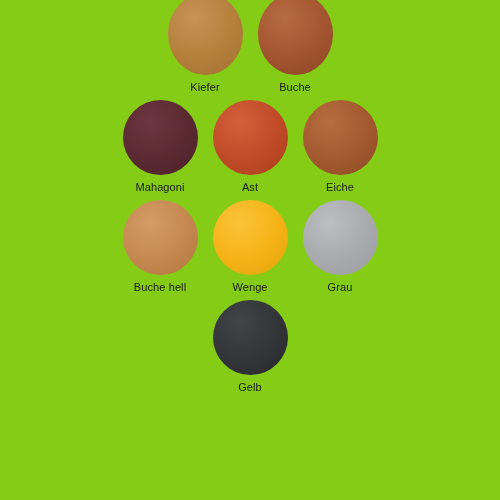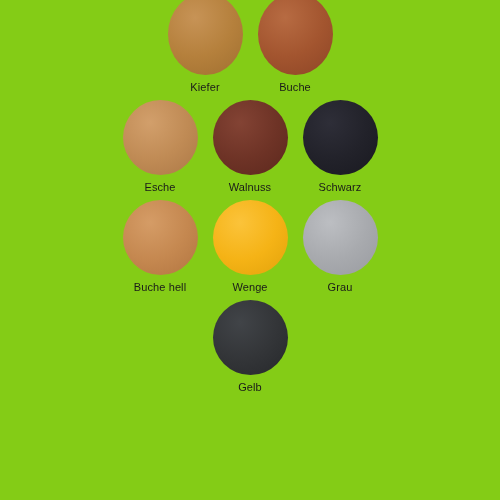--- a/index.html
+++ b/index.html
@@ -72,30 +72,30 @@
           <div class="swatch-disc" style="background: radial-gradient(circle at 36% 30%, rgb(199, 147, 86) 0%, rgb(181, 128, 60) 52%, rgb(160, 111, 48) 100%);"></div>
           <div class="swatch-label">Kiefer</div>
         </div>
         <div class="swatch-cell">
           <div class="swatch-disc" style="background: radial-gradient(circle at 36% 30%, rgb(183, 107, 66) 0%, rgb(163, 85, 47) 52%, rgb(141, 69, 38) 100%);"></div>
           <div class="swatch-label">Buche</div>
         </div>
       </div>
       <div class="swatch-row">
         <div class="swatch-cell">
-          <div class="swatch-disc" style="background: radial-gradient(circle at 36% 30%, rgb(210, 159, 107) 0%, rgb(192, 139, 85) 52%, rgb(172, 120, 70) 100%);"></div>
-          <div class="swatch-label">Esche</div>
+          <div class="swatch-disc" style="background: radial-gradient(circle at 36% 30%, rgb(109, 55, 64) 0%, rgb(91, 42, 49) 52%, rgb(74, 32, 39) 100%);"></div>
+          <div class="swatch-label">Mahagoni</div>
         </div>
         <div class="swatch-cell">
-          <div class="swatch-disc" style="background: radial-gradient(circle at 36% 30%, rgb(131, 67, 52) 0%, rgb(110, 51, 38) 52%, rgb(92, 40, 29) 100%);"></div>
-          <div class="swatch-label">Walnuss</div>
+          <div class="swatch-disc" style="background: radial-gradient(circle at 36% 30%, rgb(212, 95, 58) 0%, rgb(193, 75, 40) 52%, rgb(169, 60, 29) 100%);"></div>
+          <div class="swatch-label">Ast</div>
         </div>
         <div class="swatch-cell">
-          <div class="swatch-disc" style="background: radial-gradient(circle at 36% 30%, rgb(46, 46, 56) 0%, rgb(34, 34, 42) 52%, rgb(25, 25, 32) 100%);"></div>
-          <div class="swatch-label">Schwarz</div>
+          <div class="swatch-disc" style="background: radial-gradient(circle at 36% 30%, rgb(183, 109, 63) 0%, rgb(163, 90, 46) 52%, rgb(141, 75, 37) 100%);"></div>
+          <div class="swatch-label">Eiche</div>
         </div>
       </div>
       <div class="swatch-row">
         <div class="swatch-cell">
           <div class="swatch-disc" style="background: radial-gradient(circle at 36% 30%, rgb(213, 156, 102) 0%, rgb(197, 136, 80) 52%, rgb(178, 117, 64) 100%);"></div>
           <div class="swatch-label">Buche hell</div>
         </div>
         <div class="swatch-cell">
           <div class="swatch-disc" style="background: radial-gradient(circle at 36% 30%, rgb(251, 195, 58) 0%, rgb(245, 179, 22) 52%, rgb(226, 162, 10) 100%);"></div>
           <div class="swatch-label">Wenge</div>

